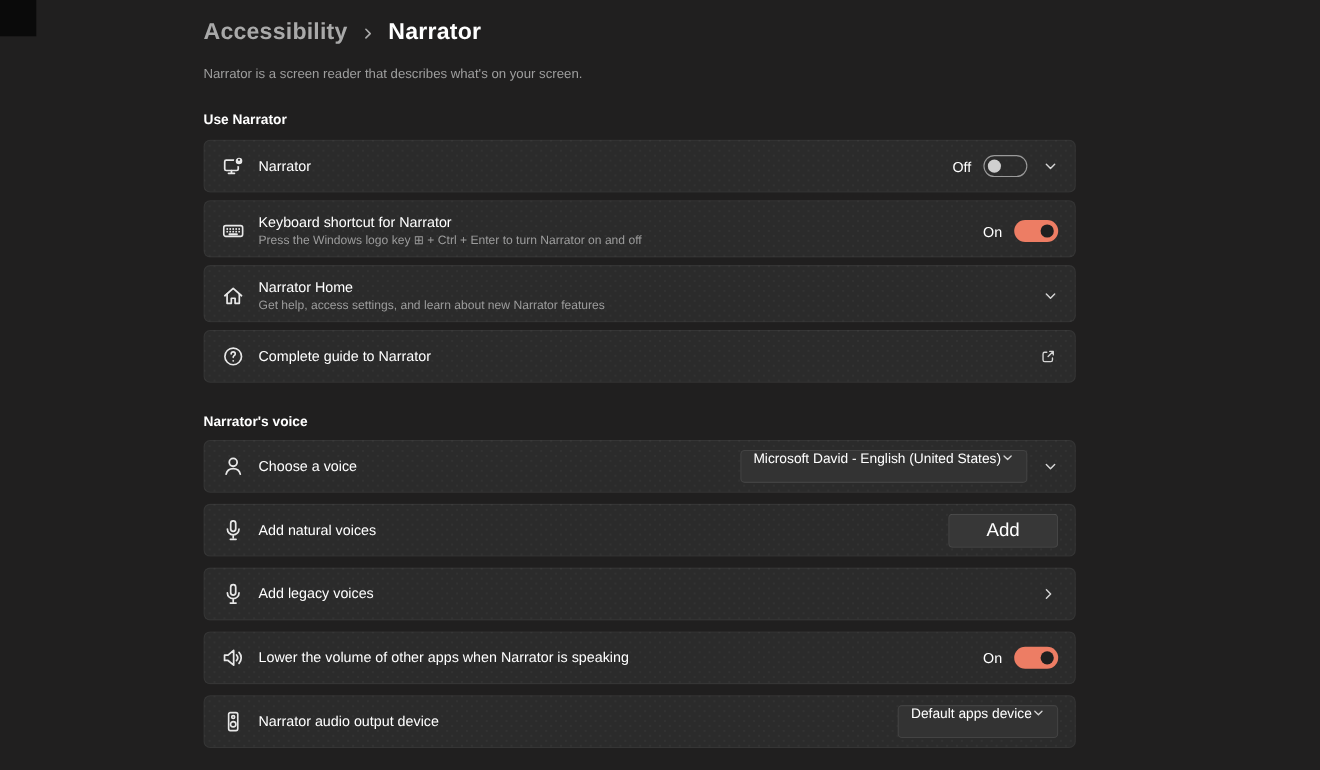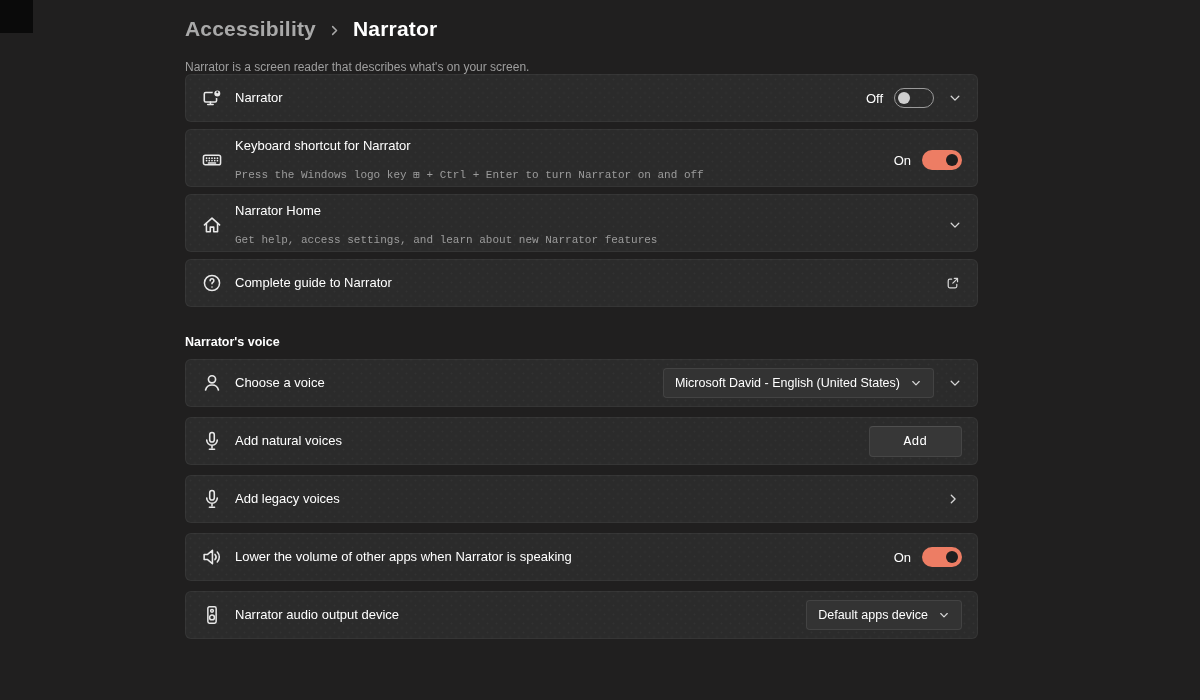--- a/index.html
+++ b/index.html
@@ -26,36 +26,36 @@
       radial-gradient(rgba(255,255,255,0.03) 0.9px, transparent 1.1px),
       radial-gradient(rgba(255,255,255,0.03) 0.9px, transparent 1.1px);
     background-size:9px 9px;background-position:0 0,4.5px 4.5px;
     border:1px solid rgba(255,255,255,0.05);border-radius:6px;
   }
   .section-1 .row{margin-bottom:10px;}
   .row.has-sub{min-height:52px;padding-top:8px;padding-bottom:4px;}
   .row-icon{width:20px;height:20px;flex:none;margin-right:13px;display:flex;align-items:center;justify-content:center;}
   .row-text{flex:1;min-width:0;padding-right:12px;}
   .row-label{font-size:13px;line-height:16px;color:#FFFFFF;}
-  .row-sublabel{font-size:11px;line-height:13px;color:#9C9C9C;margin-top:15px;font-family:Liberation Mono, monospace;}
+  .row-sublabel{font-size:11px;line-height:13px;color:#9C9C9C;margin-top:3px;}
   .row-right{display:flex;align-items:center;flex:none;}
   .state-label{font-size:13px;color:#FFFFFF;margin-right:11px;}
   .toggle{width:40px;height:20px;border-radius:10px;position:relative;box-sizing:border-box;cursor:pointer;flex:none;}
   .toggle.off{border:1px solid #9A9A9A;background:transparent;}
   .toggle.off .knob{position:absolute;left:3px;top:3px;width:12px;height:12px;border-radius:50%;background:#CFCFCF;}
   .toggle.on .knob{position:absolute;right:4px;top:4px;width:12px;height:12px;border-radius:50%;background:#1F1F1F;}
   .expander{display:flex;align-items:center;margin-left:14px;cursor:pointer;}
   .dropdown{
-    display:flex;align-items:center;gap:10px;height:30px;box-sizing:border-box;
+    display:flex;align-items:flex-start;gap:0;height:30px;box-sizing:border-box;
     padding:0 11px;background:#333333;border:1px solid rgba(255,255,255,0.08);
     border-radius:4px;font-size:12.5px;color:#FFFFFF;cursor:pointer;white-space:nowrap;
   }
   .add-button{
-    height:31px;padding:0 34px;background:#373737;color:#FFFFFF;font-size:13px;
-    font-family:Liberation Mono, monospace;
+    height:31px;padding:0 34px;background:#373737;color:#FFFFFF;font-size:17px;
+    font-family:Liberation Sans, sans-serif;
     border:1px solid rgba(255,255,255,0.08);border-top-color:rgba(255,255,255,0.12);
     border-radius:4px;cursor:pointer;
   }
   .plain-icon{display:flex;align-items:center;margin-right:2px;}
 </style>
 </head>
 <body>
 
 <div class="window-corner"></div>
 
@@ -65,20 +65,21 @@
     <span class="crumb-sep">
       <svg viewBox="0 0 14 14" width="13" height="13" fill="none" stroke="#A9A9A9" stroke-width="1.6" stroke-linecap="round" stroke-linejoin="round">
           <path d="M5 2.8L9.2 7 5 11.2"></path>
         </svg>
     </span>
     <span class="crumb-current">Narrator</span>
   </div>
   <div class="description">Narrator is a screen reader that describes what's on your screen.</div>
   <div id="sections">
       <div class="section section-0">
+        <div class="section-title">Use Narrator</div>
         <div class="row">
           <span class="row-icon">
             <svg viewBox="0 0 14 14" width="20" height="20" fill="none" stroke="#E8E8E8" stroke-width="1.1" stroke-linecap="round" stroke-linejoin="round">
               <rect x="1.6" y="3.2" width="8.6" height="6.6" rx="1"></rect>
               <path d="M5.9 9.8v1.6M4 11.6h3.8"></path>
               <circle cx="10.7" cy="3.8" r="2.7" fill="#E8E8E8" stroke="#2B2B2B" stroke-width="1.2"></circle>
               <circle cx="10.7" cy="3" r="0.7" fill="#2B2B2B" stroke="none"></circle>
             </svg>
           </span>
           <div class="row-text">

